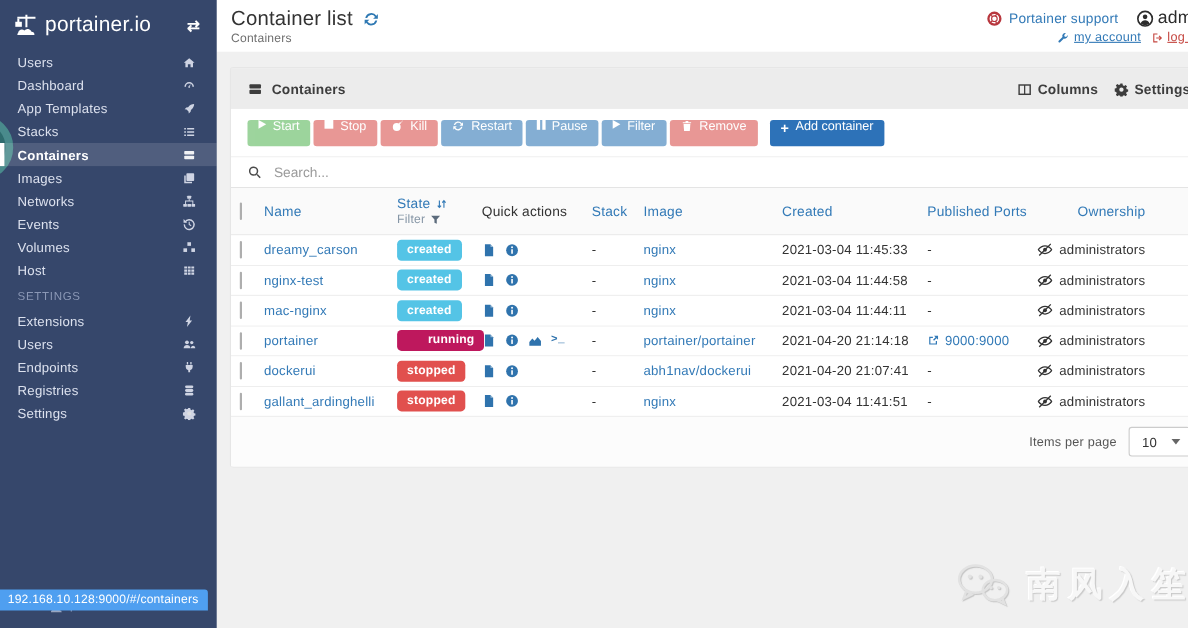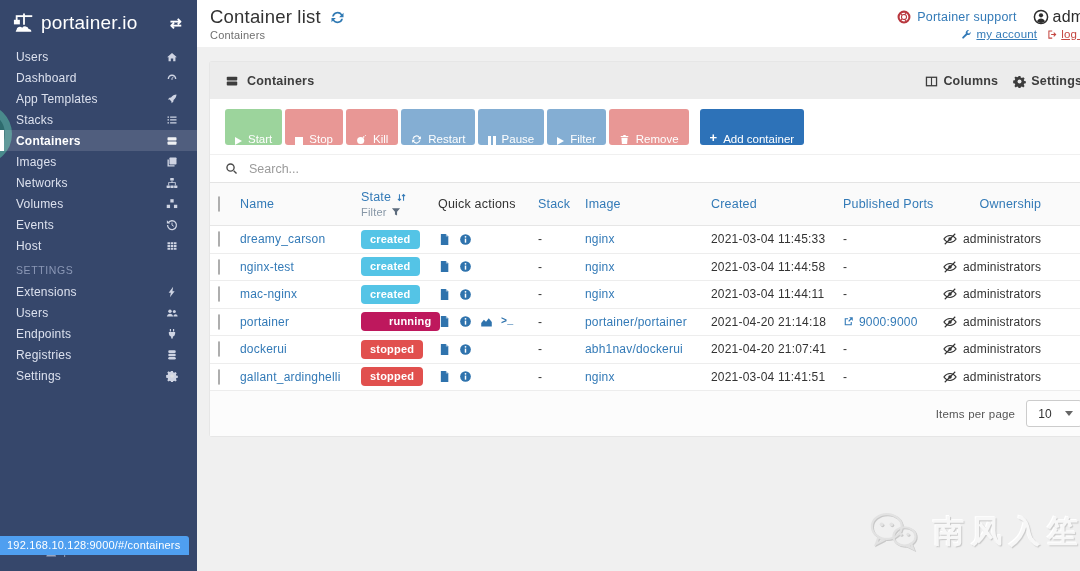--- a/index.html
+++ b/index.html
@@ -53,22 +53,22 @@
 
   .content { padding:15px 16px 0 13px; }
   .panel { background:#fff; border-radius:2px; box-shadow:0 0 0 1px rgba(0,0,0,.04); }
   .panel-header { background:#ececec; height:37px; display:flex; align-items:center; padding:0 15px; color:#3d3d3d; font-size:12.5px; font-weight:bold; }
   .ph-title { display:flex; align-items:center; gap:8px; }
   .ph-tools { margin-left:auto; display:flex; align-items:center; gap:15px; color:#3d3d3d; }
   .ph-tool { display:flex; align-items:flex-end; gap:5px; cursor:pointer; }
   .hole { fill:#ececec; }
 
   .toolbar { display:flex; align-items:center; gap:3px; padding:10px 15px 9px; }
-  .btn { height:36px; padding:0 10px; border:none; border-radius:3px; color:#fff; font-size:11.5px;
-    display:flex; align-items:flex-end; gap:6px; font-family:inherit; cursor:pointer; }
+  .btn { height:24px; padding:0 10px; border:none; border-radius:3px; color:#fff; font-size:11.5px;
+    display:flex; align-items:flex-start; gap:6px; font-family:inherit; cursor:pointer; }
   .btn-green { background:#5cb85c; opacity:.6; }
   .btn-red   { background:#d9534f; opacity:.6; }
   .btn-blue  { background:#337ab7; opacity:.6; }
   .btn-add   { background:#2d72b8; margin-left:8px; }
   .i-play { width:0; height:0; border-left:7px solid #fff; border-top:4.5px solid transparent; border-bottom:4.5px solid transparent; }
   .i-stop { width:8px; height:8px; background:#fff; }
   .i-pause { display:flex; gap:2px; }
   .i-pause i { width:2.6px; height:9px; background:#fff; }
   .wicn { width:11px; height:11px; color:#fff; }
 
@@ -314,29 +314,29 @@
         <use href="#i-images"></use>
       </svg>
   </div>
   <div class="sb-item">
     <span class="lbl">Networks</span>
     <svg class="icn">
         <use href="#i-sitemap"></use>
       </svg>
   </div>
   <div class="sb-item">
+    <span class="lbl">Events</span>
+    <svg class="icn">
+        <use href="#i-history"></use>
+      </svg>
+  </div>
+  <div class="sb-item">
     <span class="lbl">Volumes</span>
     <svg class="icn">
         <use href="#i-cubes"></use>
-      </svg>
-  </div>
-  <div class="sb-item">
-    <span class="lbl">Events</span>
-    <svg class="icn">
-        <use href="#i-history"></use>
       </svg>
   </div>
   <div class="sb-item">
     <span class="lbl">Host</span>
     <svg class="icn">
         <use href="#i-grid"></use>
       </svg>
   </div>
 
   <div class="sb-section">SETTINGS</div>

